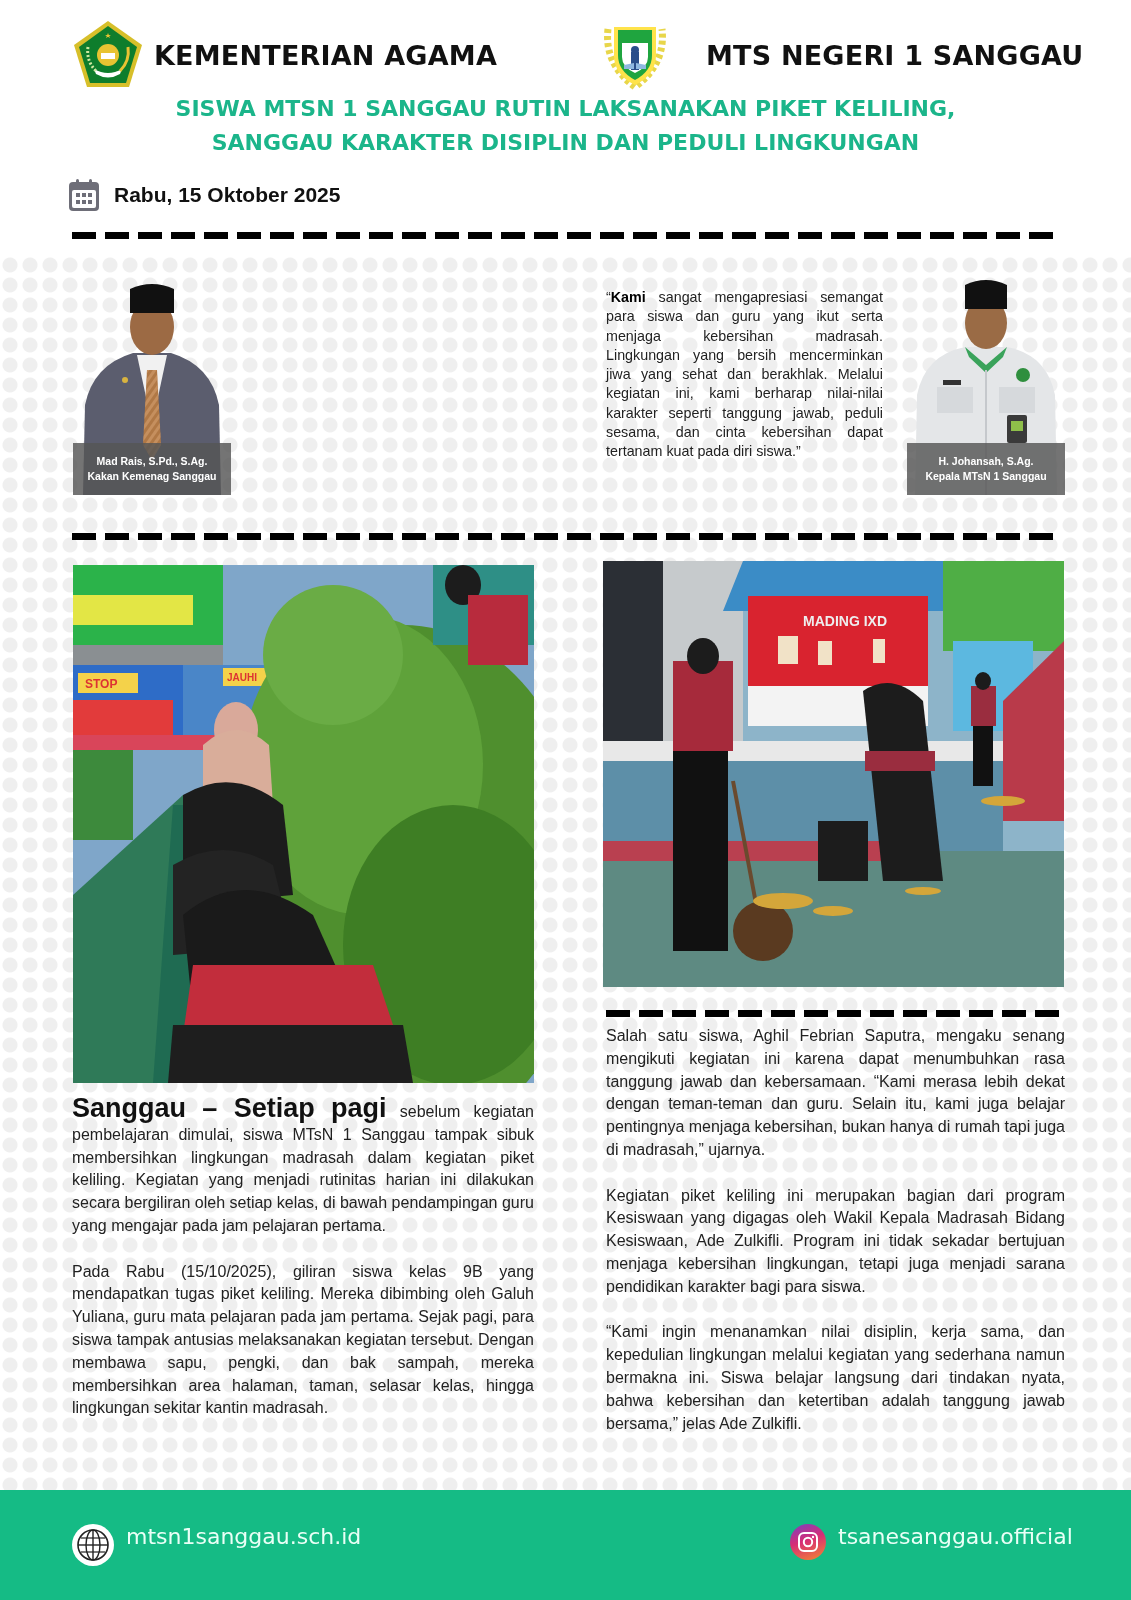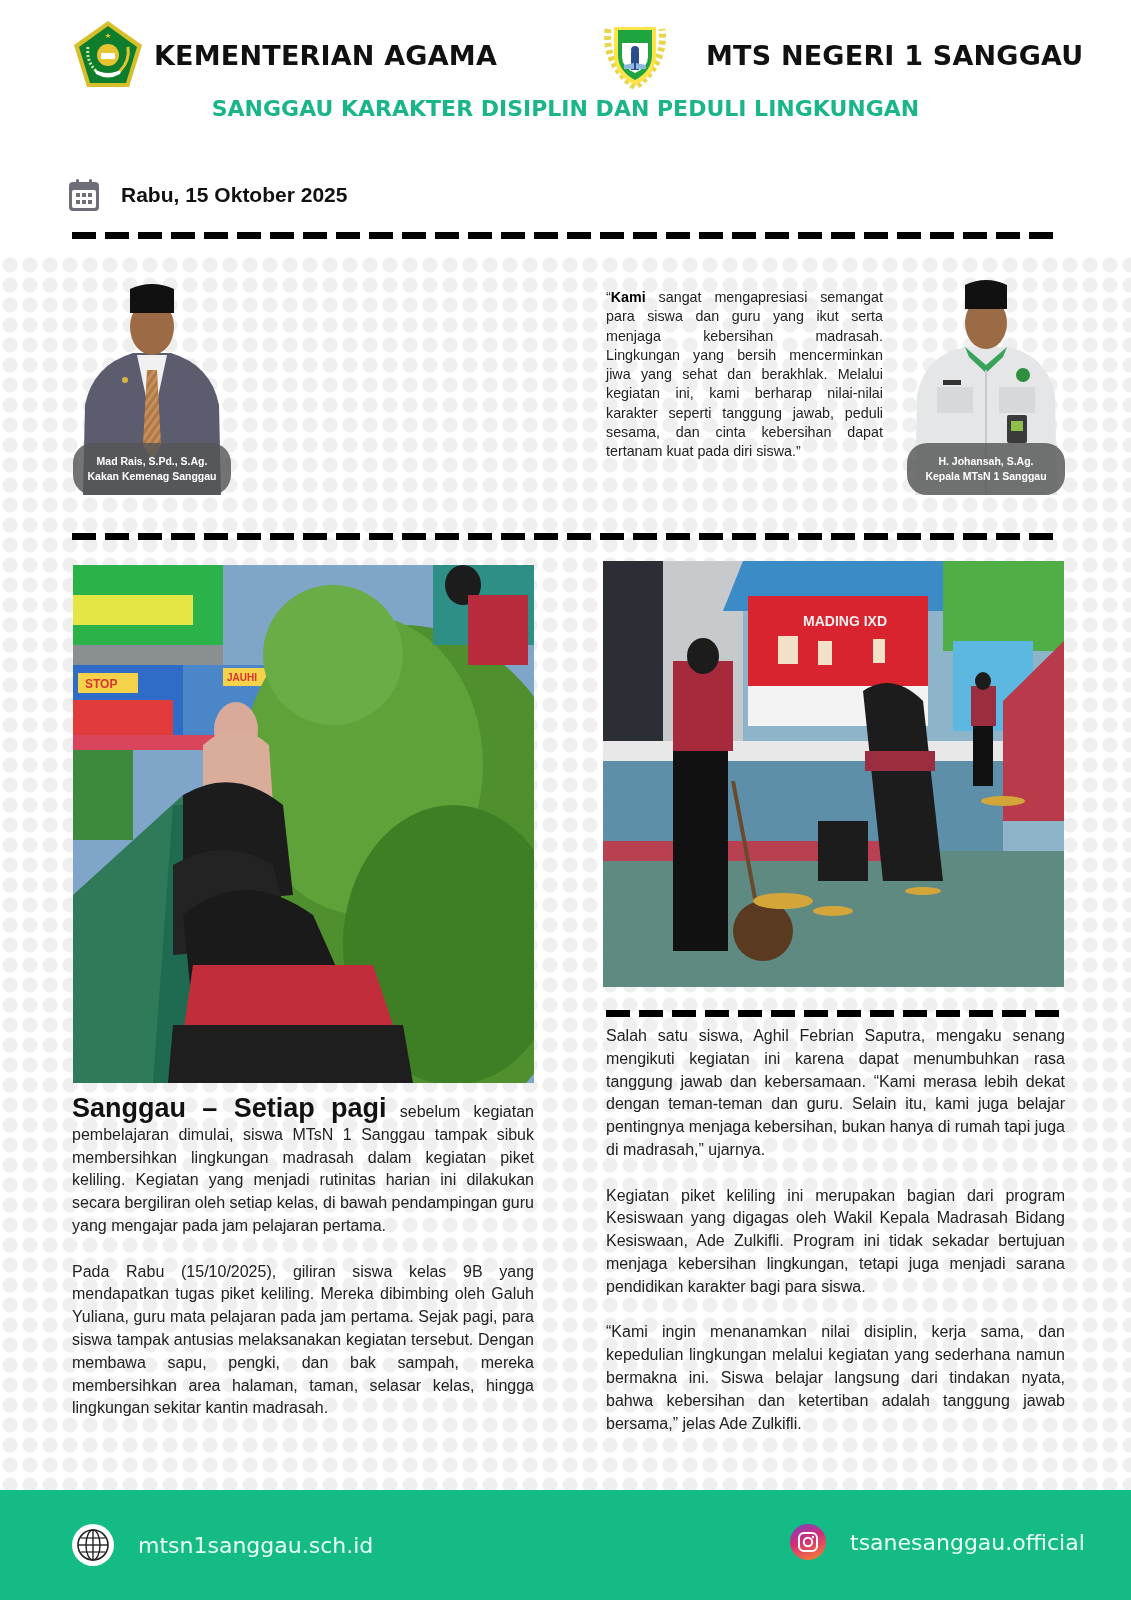--- a/index.html
+++ b/index.html
@@ -29,36 +29,36 @@
       font-weight: bold; font-size: 27px; color: #111;
       letter-spacing: 0.2px;
     }
     .main-title {
       left: 60px; top: 92px; width: 1011px;
       text-align: center;
       font-family: "DejaVu Sans", sans-serif;
       font-weight: bold; font-size: 22px; line-height: 34px;
       color: #1bb58a;
     }
-    .date-row { left: 68px; top: 178px; display: flex; align-items: center; gap: 21px; }
+    .date-row { left: 68px; top: 178px; display: flex; align-items: center; gap: 14px; }
     .date-text { font-family: "Liberation Sans", sans-serif; font-weight: bold; font-size: 21px; color: #111; }
 
     .dash {
       height: 7px;
       background-image: repeating-linear-gradient(90deg, #000 0 24px, transparent 24px 33px);
     }
 
     
     .person { width: 158px; height: 220px; }
     .portrait { position: absolute; left: 0; top: 0; width: 100%; height: 100%; }
     .caption {
       position: absolute; left: 0; bottom: 0; width: 100%; height: 52px;
       background: rgba(85, 85, 85, 0.82);
       color: #fff; font-weight: bold; font-size: 10.5px; line-height: 15px;
-      text-align: center; display: flex; flex-direction: column; justify-content: center; border-radius: 20px;
+      text-align: center; display: flex; flex-direction: column; justify-content: center;
     }
     .quote {
       left: 606px; top: 288px; width: 277px;
       font-size: 14.3px; line-height: 19.3px; text-align: justify; color: #222;
     }
     .quote b { font-weight: bold; color: #000; }
 
     
     .photo { overflow: hidden; }
     .photo svg { display: block; }
@@ -68,21 +68,21 @@
     }
     .body-text p { margin-bottom: 22.8px; }
     .lead-head { font-weight: bold; font-size: 27px; color: #111; }
     .lead-small { font-size: 16px; }
 
     
     .footer {
       position: absolute; left: 0; top: 1490px; width: 1131px; height: 110px;
       background: #15bb85; z-index: 2;
     }
-    .foot-item { position: absolute; top: 34px; display: flex; align-items: center; gap: 24px; }
+    .foot-item { position: absolute; top: 34px; display: flex; gap: 12px; }
     .foot-text { color: #e9fff6; font-size: 22px; font-family: "DejaVu Sans", sans-serif; }
     .round-icon { width: 42px; height: 42px; border-radius: 50%; display: flex; align-items: center; justify-content: center; }
   </style>
 </head>
 <body>
 
 <div class="dots"></div>
 
 <div class="abs logo-wrap" style="left:72px; top:19px;">
   <svg class="kemenag-logo" viewBox="0 0 72 72">
@@ -106,20 +106,21 @@
     <path d="M22 24 L48 24 L48 38 Q48 48 35 54 Q22 48 22 38 Z" fill="#fff"></path>
     <rect x="31" y="33" width="8" height="18" fill="#2a4e8a"></rect>
     <circle cx="35" cy="31" r="4" fill="#2a4e8a"></circle>
     <path d="M24 46 L34 44 L34 50 L24 50 Z" fill="#8fb8e0"></path>
     <path d="M46 46 L36 44 L36 50 L46 50 Z" fill="#8fb8e0"></path>
   </svg>
   <span class="header-title" style="margin-left:8px;">MTS NEGERI 1 SANGGAU</span>
 </div>
 
 <div class="abs main-title">
+  <div>SISWA MTSN 1 SANGGAU RUTIN LAKSANAKAN PIKET KELILING,</div>
   <div>SANGGAU KARAKTER DISIPLIN DAN PEDULI LINGKUNGAN</div>
 </div>
 
 <div class="abs date-row">
   <svg width="32" height="34" viewBox="0 0 32 34">
     <rect x="1" y="4" width="30" height="29" rx="4" fill="#6e6e78"></rect>
     <rect x="4" y="12" width="24" height="18" rx="2" fill="#ffffff"></rect>
     <rect x="8" y="1" width="3" height="7" rx="1.5" fill="#6e6e78"></rect>
     <rect x="21" y="1" width="3" height="7" rx="1.5" fill="#6e6e78"></rect>
     <g fill="#6e6e78">

